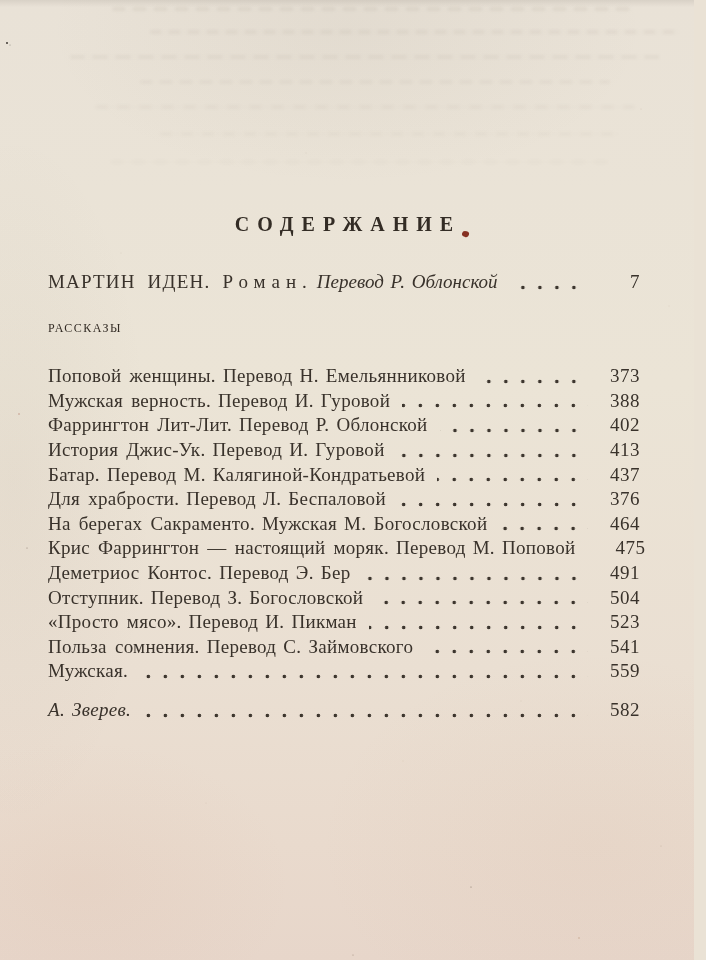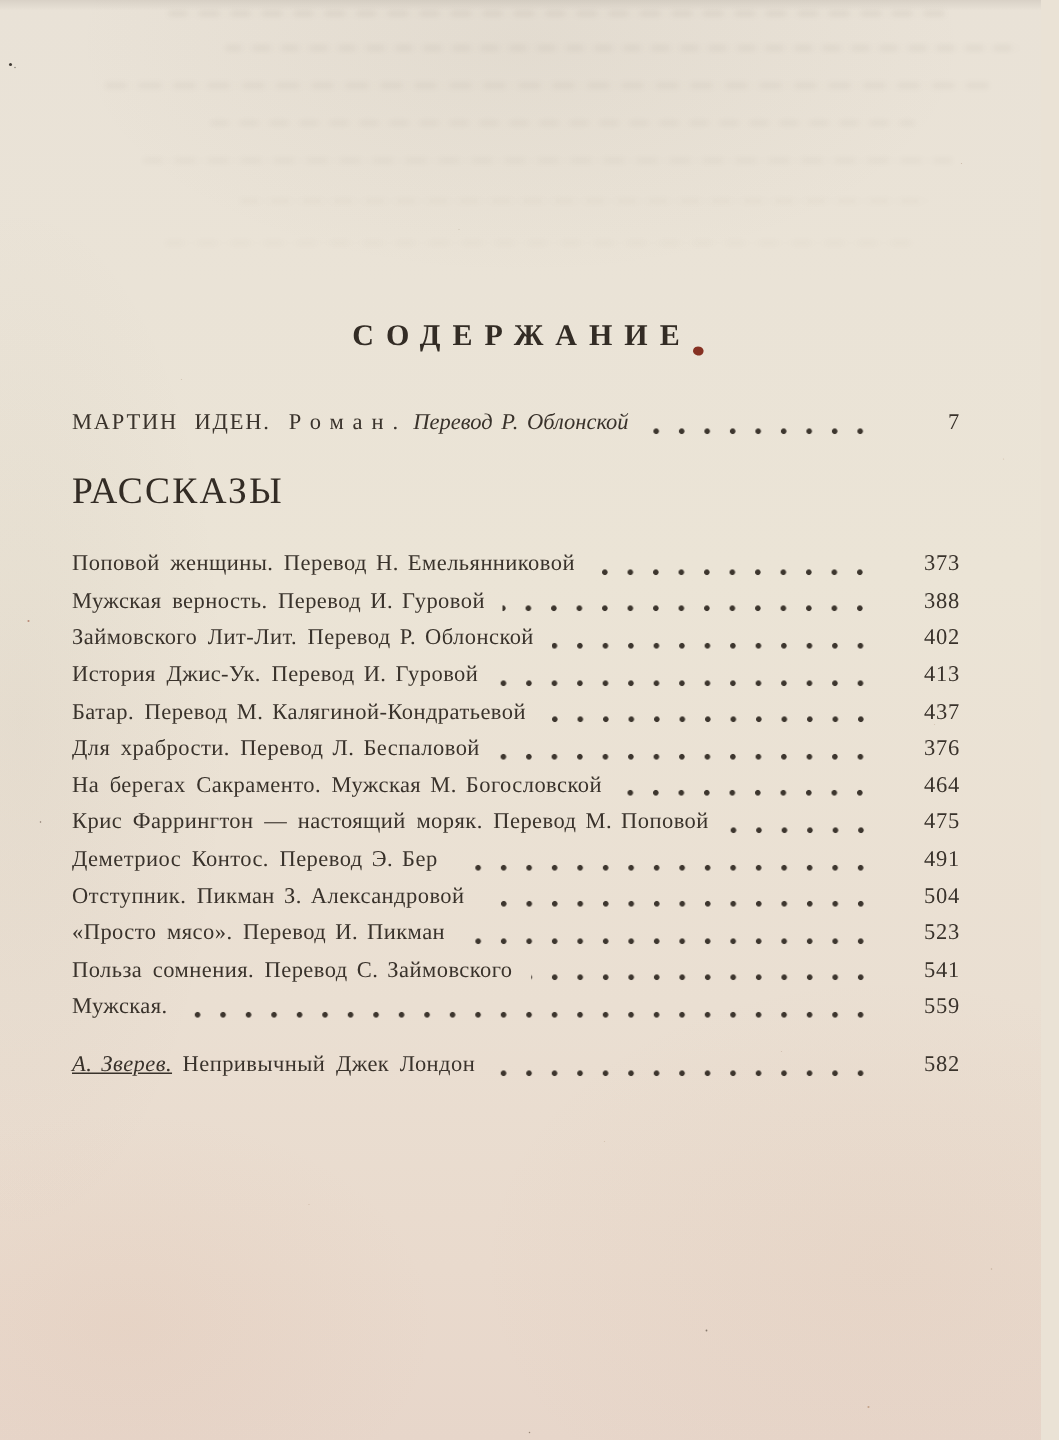--- a/index.html
+++ b/index.html
@@ -73,44 +73,44 @@
   .content { position: absolute; left: 48px; right: 54px; top: 0; }
 
   .toc-title {
     margin-top: 212px; text-align: center;
     font-size: 20px; font-weight: bold;
     letter-spacing: 8px; text-indent: 8px;
     color: #332c25; line-height: 25px;
   }
 
   .row { display: flex; align-items: center; white-space: nowrap;
-         font-size: 15px; line-height: 24.6px; }
+         font-size: 19px; line-height: 24.6px; }
   .t  { word-spacing: 3px; letter-spacing: 0.3px; }
   .tr { margin-left: 7px; word-spacing: 2px; letter-spacing: 0.3px; }
   .leader {
     flex: 1 1 auto; min-width: 6px; height: 5px;
     align-self: flex-end; margin: 0 8px 5px 12px;
     background-image: radial-gradient(circle at 2.5px 2.5px, rgba(42,35,28,0.9) 1.6px, rgba(42,35,28,0) 2.1px);
     background-size: 17px 5px; background-repeat: repeat-x;
     background-position: right bottom;
   }
   .num { flex: 0 0 44px; text-align: right; letter-spacing: 0.5px; }
 
   .novel-row { margin-top: 33px; }
   .novel-title { letter-spacing: 1.2px; word-spacing: 6px; }
   .novel-genre { letter-spacing: 6px; margin-left: 12px; }
   .novel-tr { font-style: italic; margin-left: 4px; word-spacing: 2px; }
 
   .section-heading {
-    margin-top: 21px; font-size: 25px; letter-spacing: 1.5px;
+    margin-top: 21px; font-size: 12px; letter-spacing: 1.5px;
     color: #332c25; line-height: 24.6px;
   }
   .toc-list { margin-top: 24px; }
   .afterword { margin-top: 14px; }
-  .aw-author { font-style: italic; word-spacing: 2px; letter-spacing: 0.3px; text-decoration: underline; }
+  .aw-author { font-style: italic; word-spacing: 2px; letter-spacing: 0.3px; }
   .aw-title { margin-left: 7px; word-spacing: 3px; letter-spacing: 0.3px; }
 </style>
 </head>
 <body>
 
 <div class="page">
   <div class="grain"></div>
   <div class="top-shade"></div>
   <div class="ghost g1"></div>
   <div class="ghost g2"></div>
@@ -145,21 +145,21 @@
   </div>
 
   <div class="row">
     <span class="t">Мужская верность.</span>
     <span class="tr">Перевод И. Гуровой</span>
     <span class="leader"></span>
     <span class="num">388</span>
   </div>
 
   <div class="row">
-    <span class="t">Займовского Лит-Лит.</span>
+    <span class="t">Фаррингтон Лит-Лит.</span>
     <span class="tr">Перевод Р. Облонской</span>
     <span class="leader"></span>
     <span class="num">402</span>
   </div>
 
   <div class="row">
     <span class="t">История Джис-Ук.</span>
     <span class="tr">Перевод И. Гуровой</span>
     <span class="leader"></span>
     <span class="num">413</span>
@@ -196,21 +196,21 @@
 
   <div class="row">
     <span class="t">Деметриос Контос.</span>
     <span class="tr">Перевод Э. Бер</span>
     <span class="leader"></span>
     <span class="num">491</span>
   </div>
 
   <div class="row">
     <span class="t">Отступник.</span>
-    <span class="tr">Пикман З. Александровой</span>
+    <span class="tr">Перевод З. Богословской</span>
     <span class="leader"></span>
     <span class="num">504</span>
   </div>
 
   <div class="row">
     <span class="t">«Просто мясо».</span>
     <span class="tr">Перевод И. Пикман</span>
     <span class="leader"></span>
     <span class="num">523</span>
   </div>
@@ -224,19 +224,18 @@
 
   <div class="row">
     <span class="t">Мужская.</span>
     <span class="leader"></span>
     <span class="num">559</span>
   </div>
 </div>
 
     <div class="row afterword">
       <span class="aw-author">А. Зверев.</span>
-      <span class="aw-title">Непривычный Джек Лондон</span>
       <span class="leader"></span>
       <span class="num">582</span>
     </div>
 
   </div>
 </div>
 
 </body></html>

